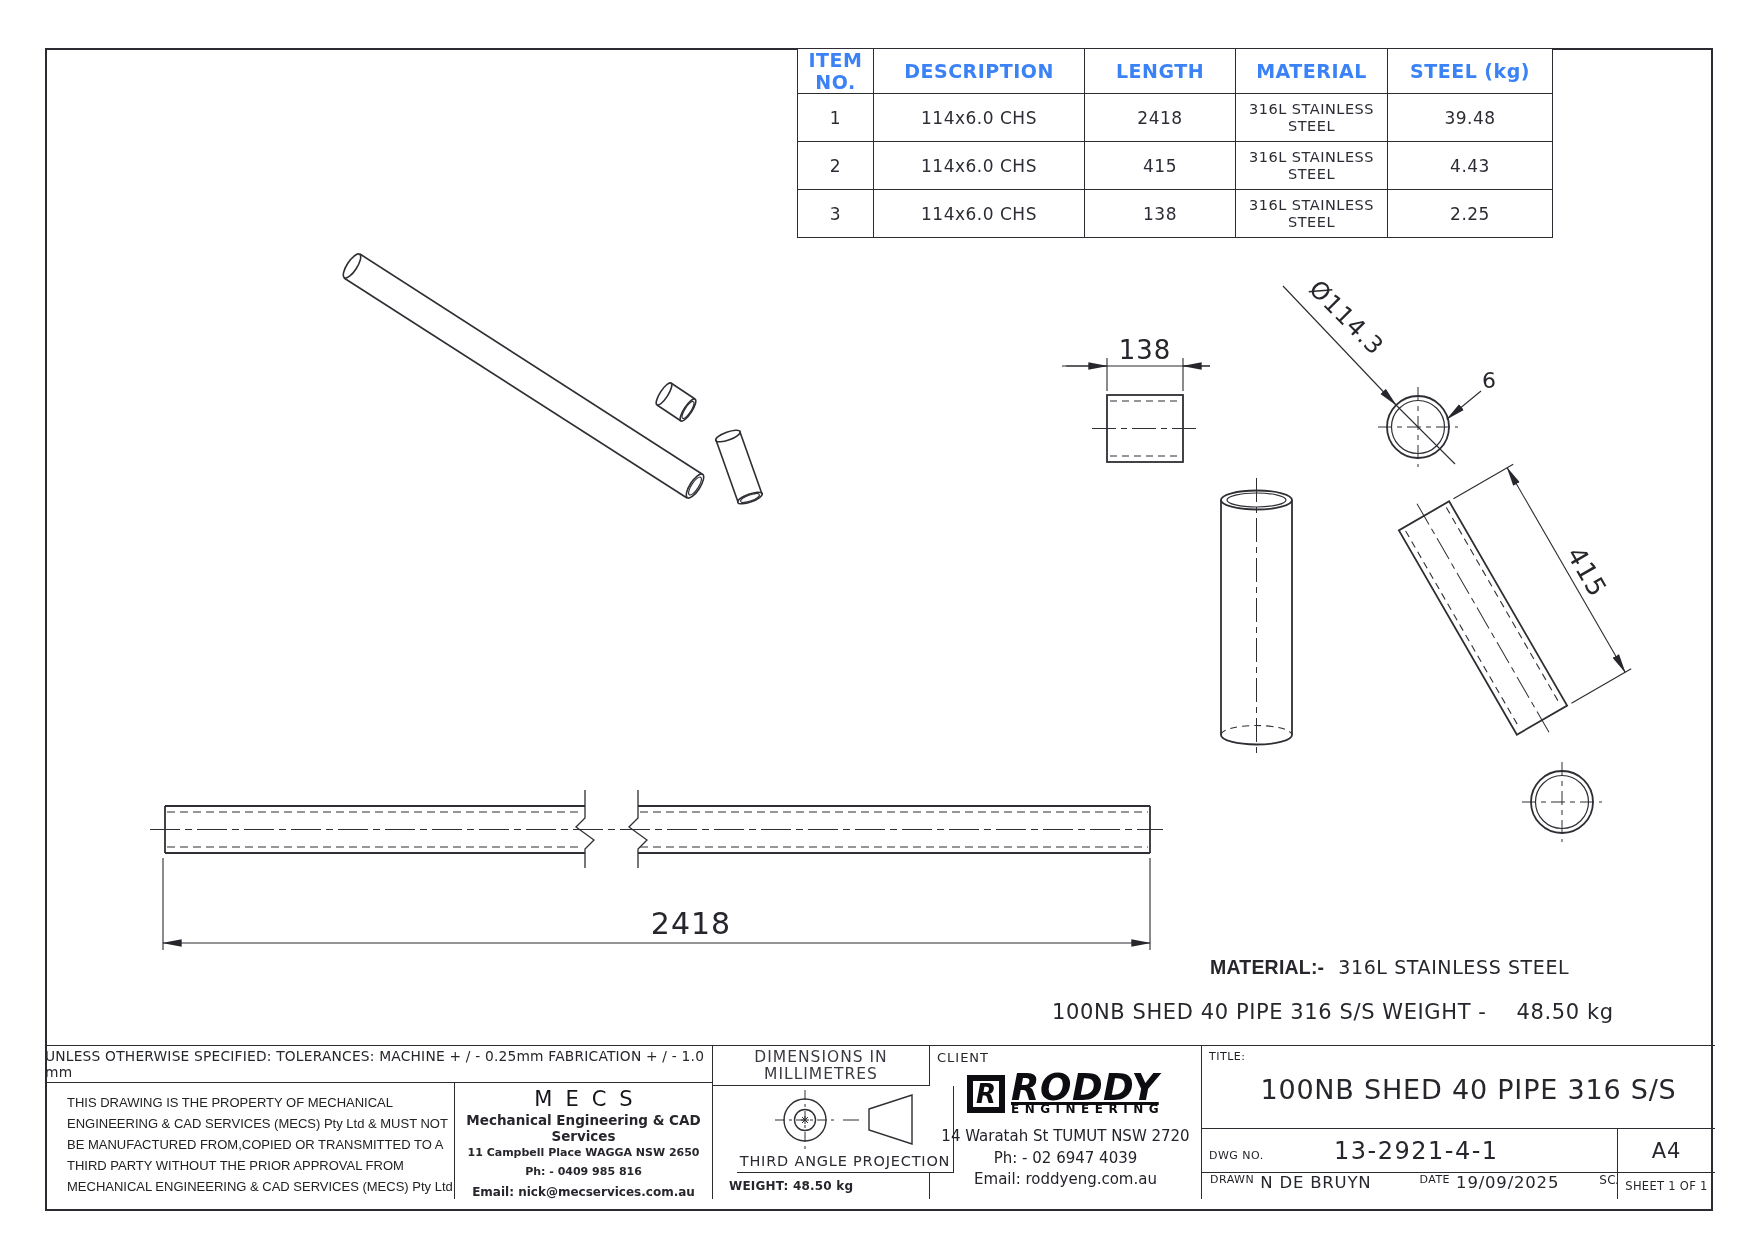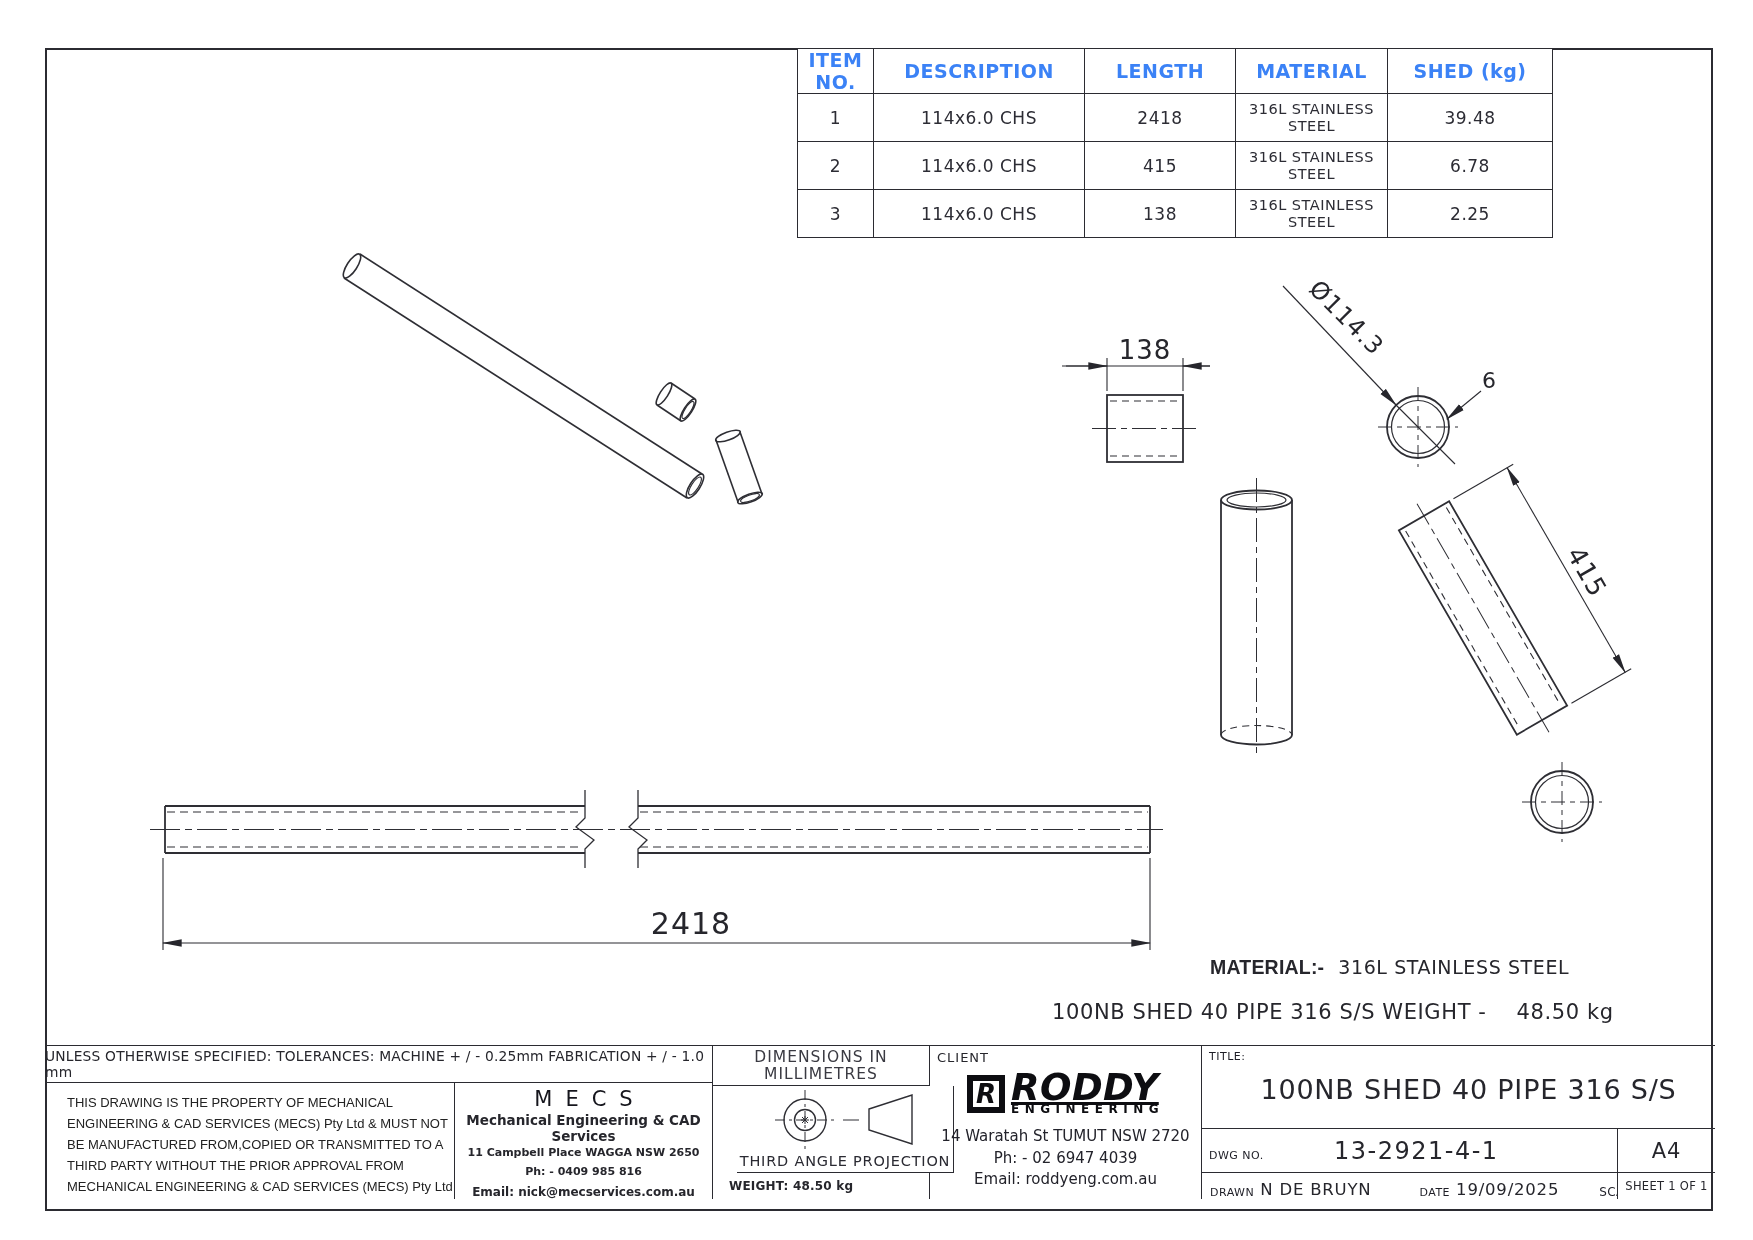--- a/index.html
+++ b/index.html
@@ -40,21 +40,21 @@
   .lname{font-weight:bold;font-style:italic;font-size:37px;line-height:32px;color:#0d0d11;letter-spacing:.5px;text-decoration:underline;}
   .lsub{font-weight:bold;font-size:12px;letter-spacing:5.5px;color:#0d0d11;margin-top:-2px;}
   .c-addr{position:absolute;left:0;right:0;top:80px;text-align:center;font-size:15px;line-height:21.5px;color:#23232b;}
   .titlec{left:1157px;top:0;width:513px;height:83px;border-right:none;}
   .titlec .t-lab{position:absolute;left:7px;top:4px;}
   .titlec .t-main{position:absolute;left:0;right:0;top:28px;text-align:center;font-size:27px;letter-spacing:.8px;padding-left:20px;}
   .dwg{left:1157px;top:83px;width:416px;height:44px;}
   .dwg .d-lab{position:absolute;left:7px;top:20px;}
   .dwg .d-no{position:absolute;left:132px;top:8px;font-size:24px;letter-spacing:1.5px;}
   .a4{left:1573px;top:83px;width:97px;height:44px;border-right:none;display:flex;align-items:center;justify-content:center;font-size:21px;letter-spacing:1px;}
-  .brow{left:1157px;top:127px;width:416px;height:26px;border-bottom:none;display:flex;align-items:flex-end;padding-left:8px;gap:6px;white-space:nowrap;}
+  .brow{left:1157px;top:127px;width:416px;height:26px;border-bottom:none;display:flex;align-items:flex-start;padding-left:8px;gap:6px;white-space:nowrap;}
   .brow .v{font-size:16.5px;letter-spacing:.8px;}
   .brow .sp1{margin-left:42px;}
   .brow .sp2{margin-left:34px;font-size:12px;letter-spacing:.4px;}
   .sheet{left:1573px;top:127px;width:97px;height:26px;border-right:none;border-bottom:none;display:flex;align-items:center;justify-content:center;font-size:11.5px;letter-spacing:.3px;}
   svg text{font-family:"DejaVu Sans","Liberation Sans",sans-serif;fill:#26262c;letter-spacing:1px;}
 </style>
 </head>
 <body>
 
 <div class="page">
@@ -171,35 +171,35 @@
     </g>
   </svg>
 
   <table class="bom">
     <tbody>
         <tr>
       <th style="width:75px">ITEM NO.</th>
       <th style="width:210px">DESCRIPTION</th>
       <th style="width:150px">LENGTH</th>
       <th style="width:151px">MATERIAL</th>
-      <th style="width:164px">SHED (kg)</th>
+      <th style="width:164px">STEEL (kg)</th>
     </tr>
     <tr>
       <td>1</td>
       <td>114x6.0 CHS</td>
       <td>2418</td>
       <td class="mat">316L STAINLESS STEEL</td>
       <td>39.48</td>
     </tr>
     <tr>
       <td>2</td>
       <td>114x6.0 CHS</td>
       <td>415</td>
       <td class="mat">316L STAINLESS STEEL</td>
-      <td>6.78</td>
+      <td>4.43</td>
     </tr>
     <tr>
       <td>3</td>
       <td>114x6.0 CHS</td>
       <td>138</td>
       <td class="mat">316L STAINLESS STEEL</td>
       <td>2.25</td>
     </tr>
   </tbody>
     </table>

